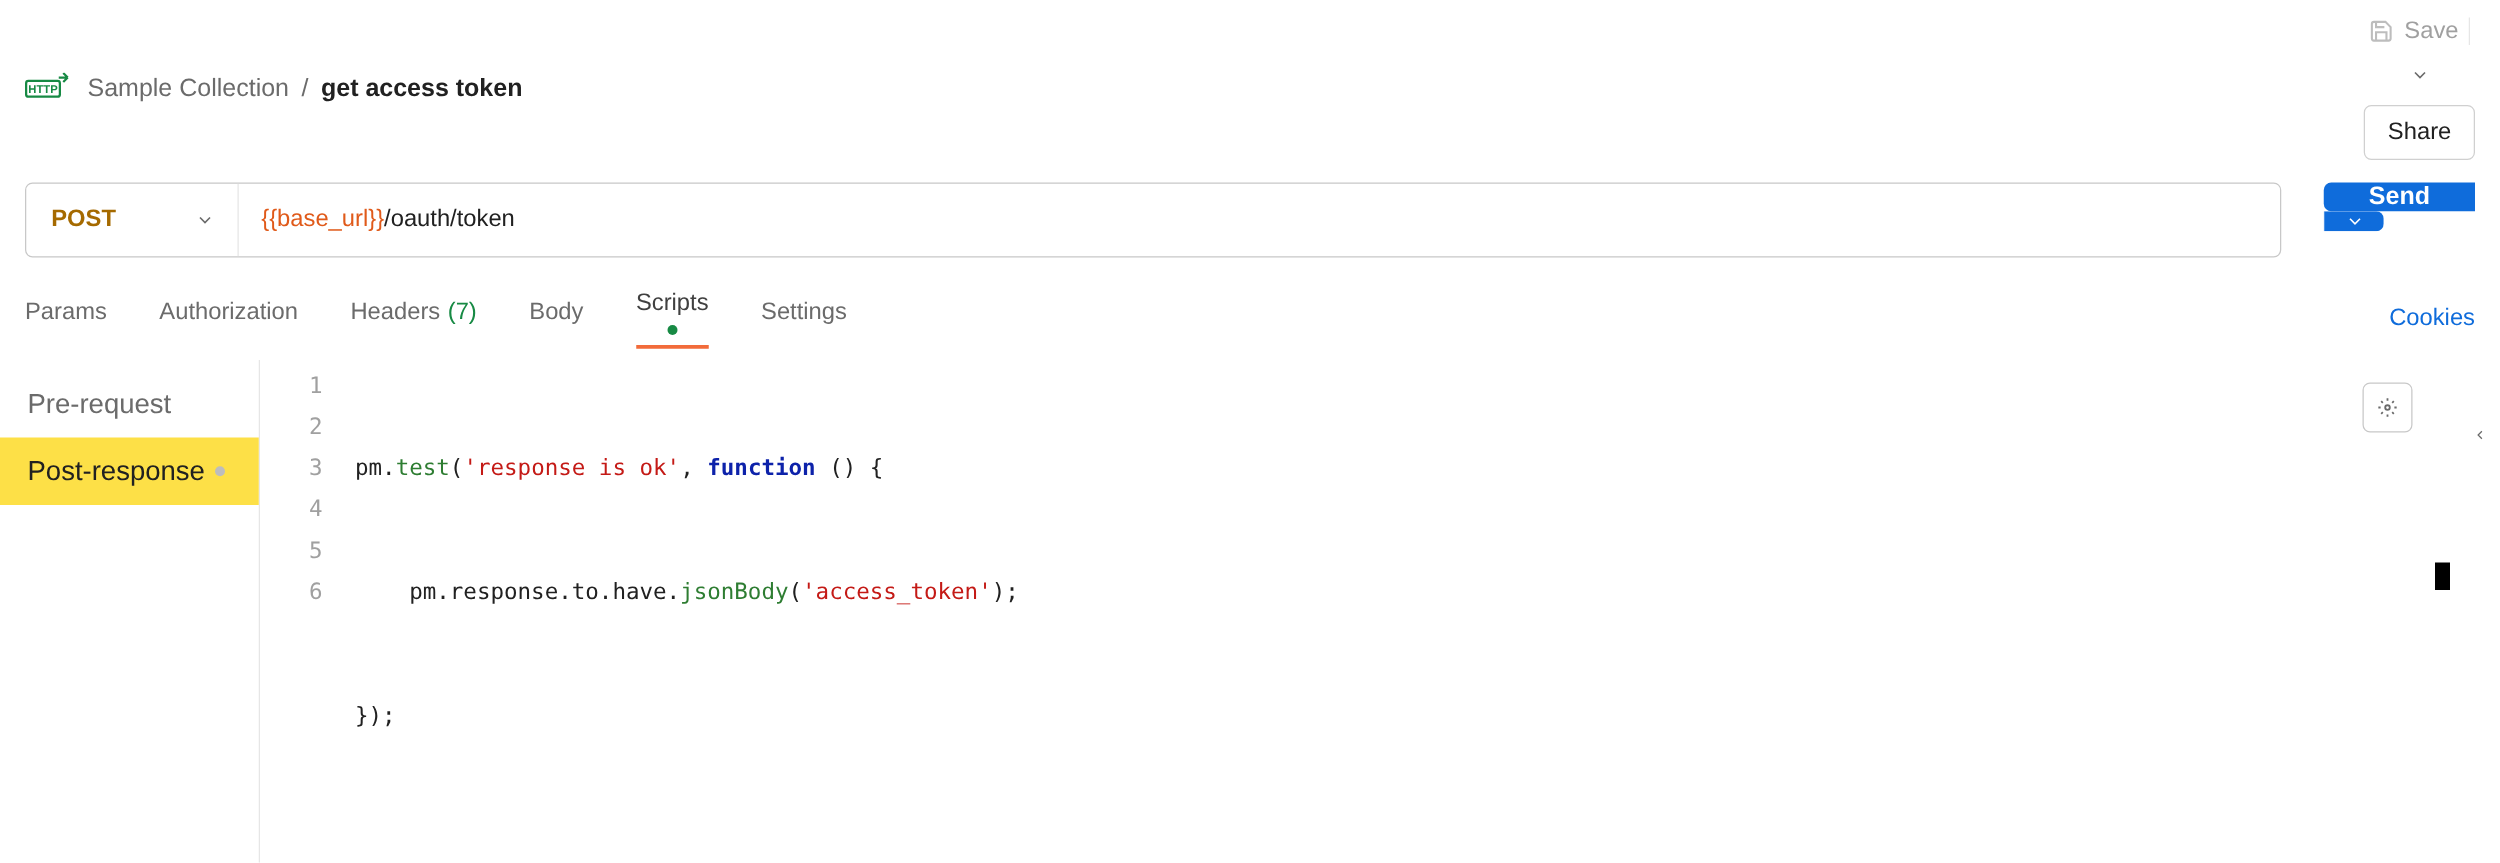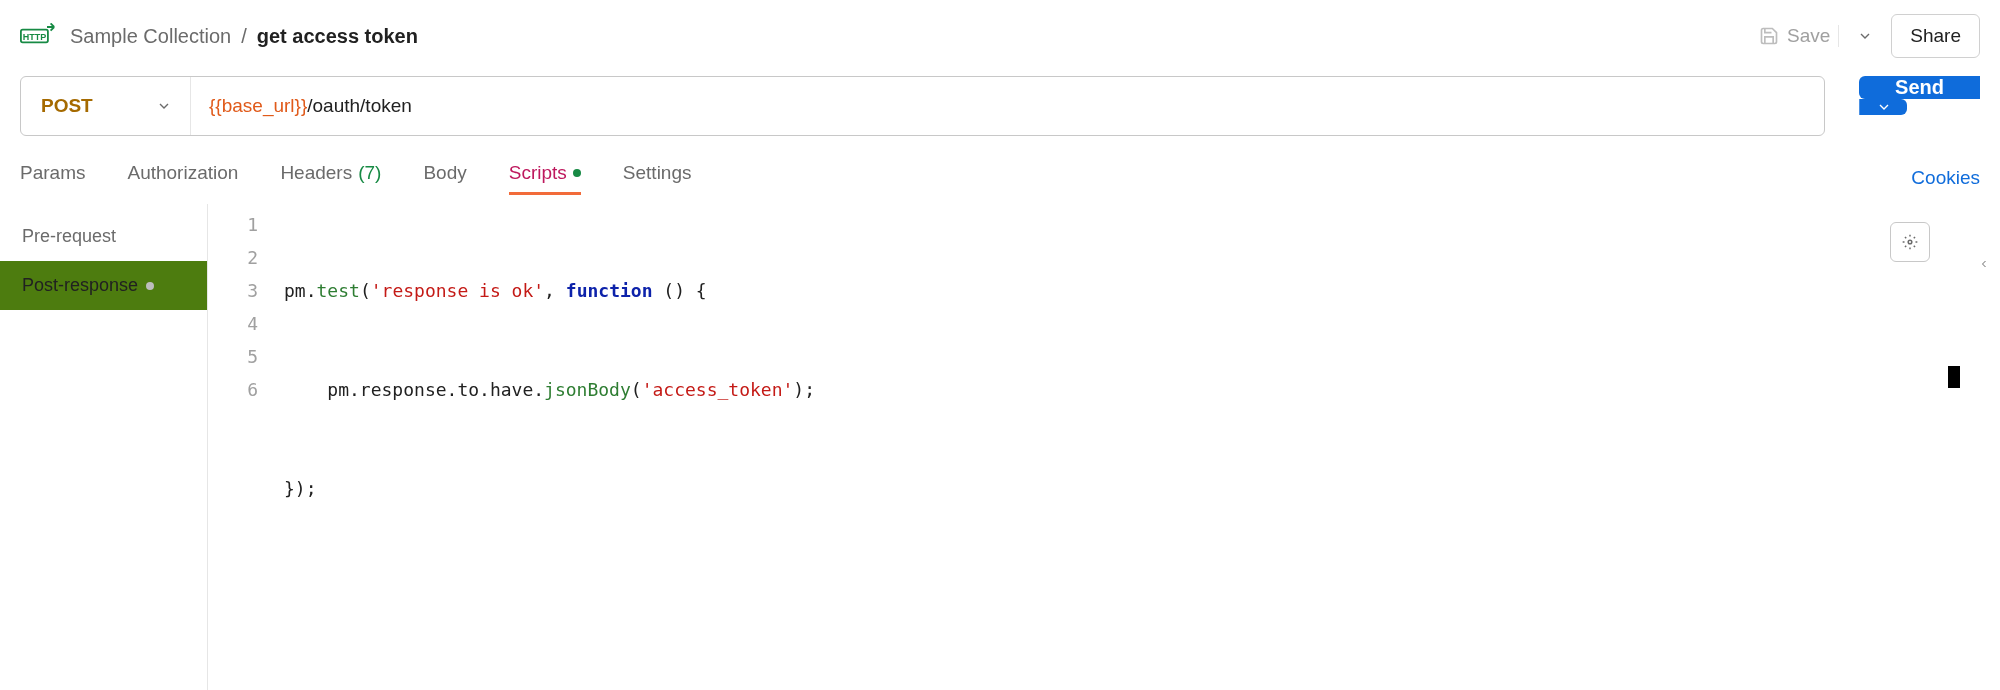--- a/index.html
+++ b/index.html
@@ -36,20 +36,21 @@
     font-size: 20px;
   }
   .bc-parent { color: #6b6b6b; }
   .bc-sep { color: #6b6b6b; }
   .bc-current { color: #212121; font-weight: 600; }
   .header-actions {
     margin-left: auto;
     display: flex;
     align-items: center;
     gap: 8px;
+    flex-direction: column;
   }
   .save-group {
     display: flex;
     align-items: center;
     gap: 8px;
     color: #a0a0a0;
     font-size: 19px;
     padding-right: 8px;
     border-right: 1px solid #e6e6e6;
   }
@@ -145,21 +146,21 @@
 
   .tabs-row {
     display:flex;
     align-items:center;
     padding: 26px 20px 0 20px;
     gap: 42px;
     font-size: 19px;
     color:#6b6b6b;
   }
   .tab { cursor:pointer; padding-bottom:10px; position:relative; display:flex; align-items:center; gap:6px;}
-  .tab.active { color:#be185d; font-weight: 500; }
+  .tab.active { color:#404040; font-weight: 500; flex-direction: column; }
   .tab.active::after {
     content:"";
     position:absolute;
     left:0; right:0; bottom:-1px;
     height:3px;
     background:#f26b3a;
   }
   .headers-count { color:#178a44; }
   .dot { width:8px; height:8px; border-radius:50%; background:#178a44; display:inline-block; }
   .cookies-link {
@@ -175,30 +176,30 @@
     height: calc(690px - 40px - 60px - 56px - 20px);
     position:relative;
   }
   .script-tabs {
     width: 208px;
     border-right: 1px solid #e6e6e6;
     padding-top: 8px;
   }
   .script-tab {
     padding: 14px 22px;
-    font-size: 18px;
+    font-size: 22px;
     color:#6b6b6b;
     cursor:pointer;
     display:flex;
     align-items:center;
     gap:8px;
     text-align:right;
   }
   .script-tab.active {
-    background:#4d7c0f;
+    background:#fde047;
     color:#212121;
   }
   .script-tab .unsaved-dot { width:8px; height:8px; border-radius:50%; background:#bdbdbd; }
 
   .code-wrap {
     flex:1;
     display:flex;
     font-family: ui-monospace, SFMono-Regular, Menlo, Consolas, monospace;
     font-size: 18px;
     line-height: 33px;

